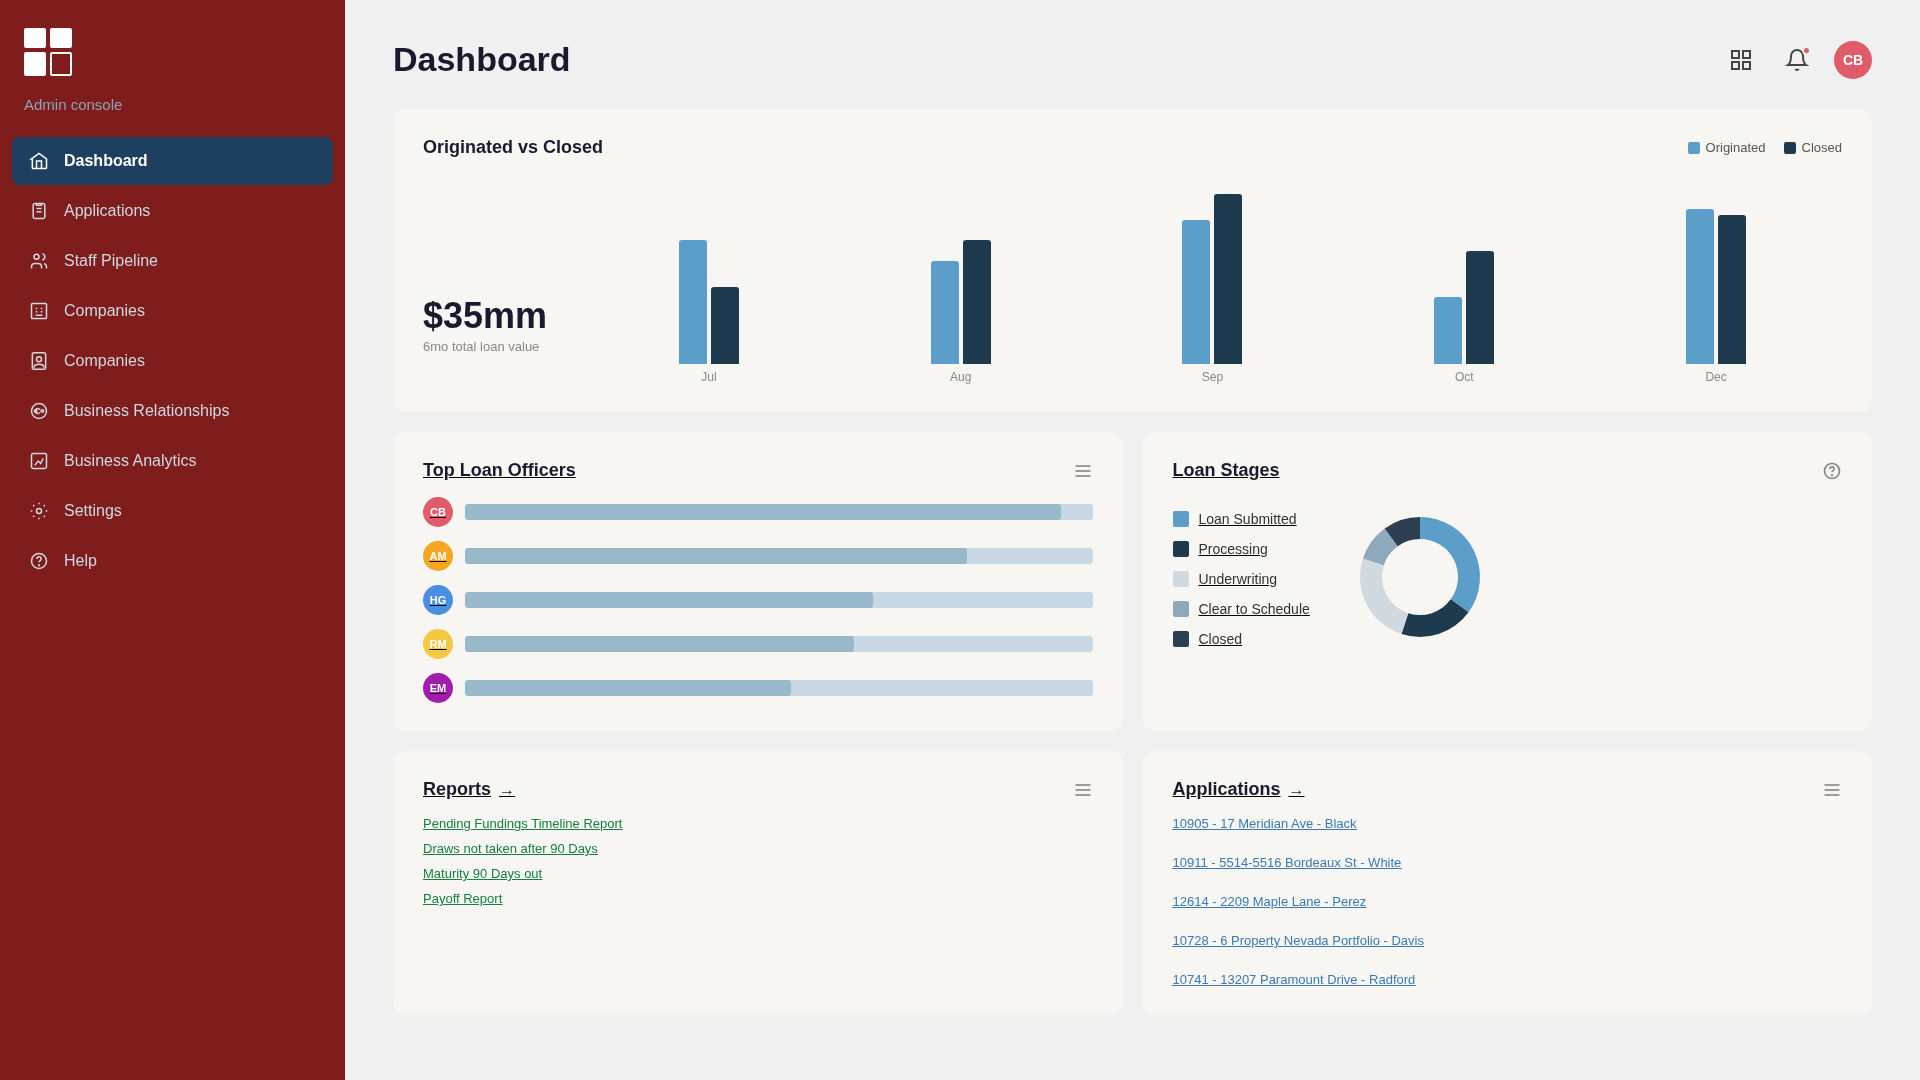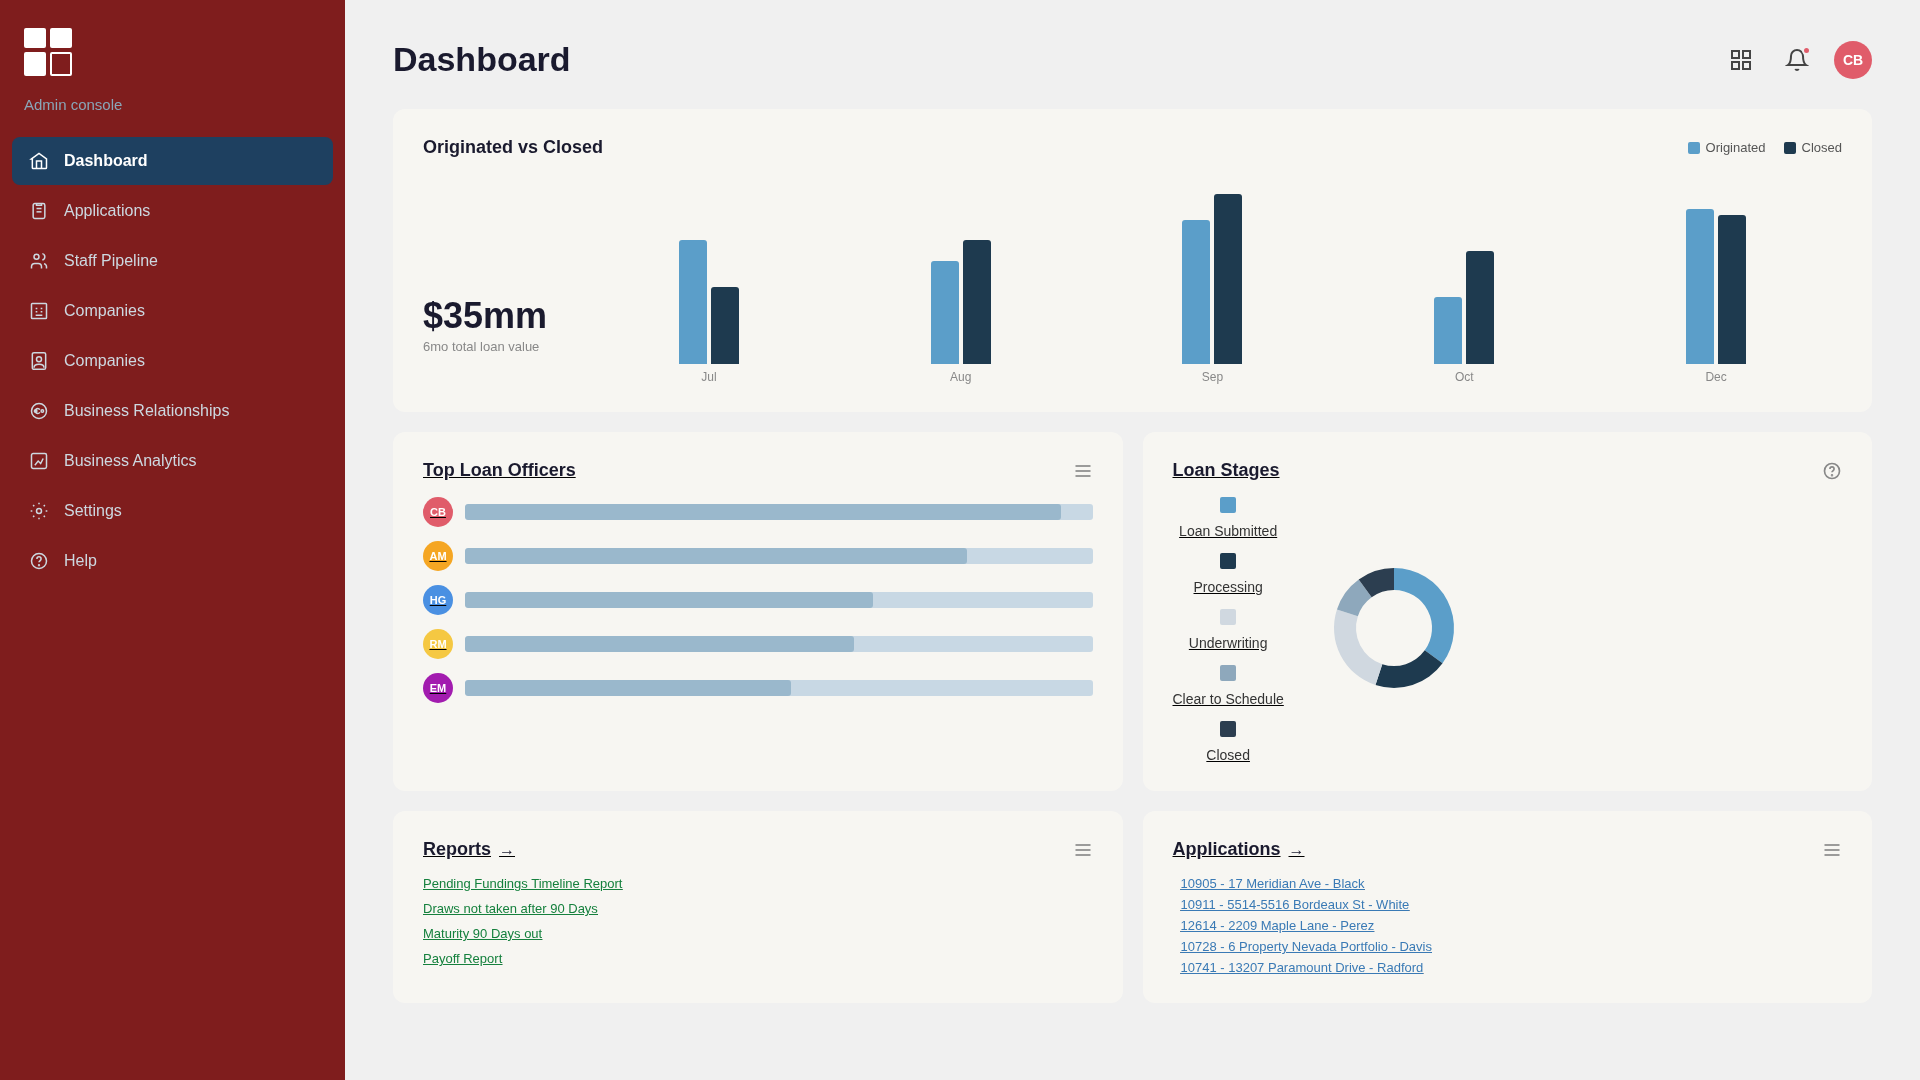--- a/index.html
+++ b/index.html
@@ -288,21 +288,20 @@
       display: flex;
       flex-direction: column;
       gap: 14px;
     }
     .stage-item {
       display: flex;
       align-items: center;
       gap: 10px;
       font-size: 14px;
       color: #333;
-      flex-direction: column;
     }
     .stage-dot {
       width: 16px;
       height: 16px;
       border-radius: 2px;
       flex-shrink: 0;
     }
     .donut-container {
       flex-shrink: 0;
     }
@@ -316,23 +315,22 @@
     }
     .report-link {
       font-size: 13px;
       color: #15803d;
       text-decoration: underline;
       cursor: pointer;
     }
     .apps-list {
       display: flex;
       flex-direction: column;
-      gap: 6px;
+      gap: 24px;
       margin-top: 8px;
-      margin-left: 8px;
     }
     .app-link {
       font-size: 13px;
       color: #3a7ab5;
       text-decoration: underline;
       cursor: pointer;
     }
     .card-title-with-arrow {
       display: flex;
       align-items: center;

